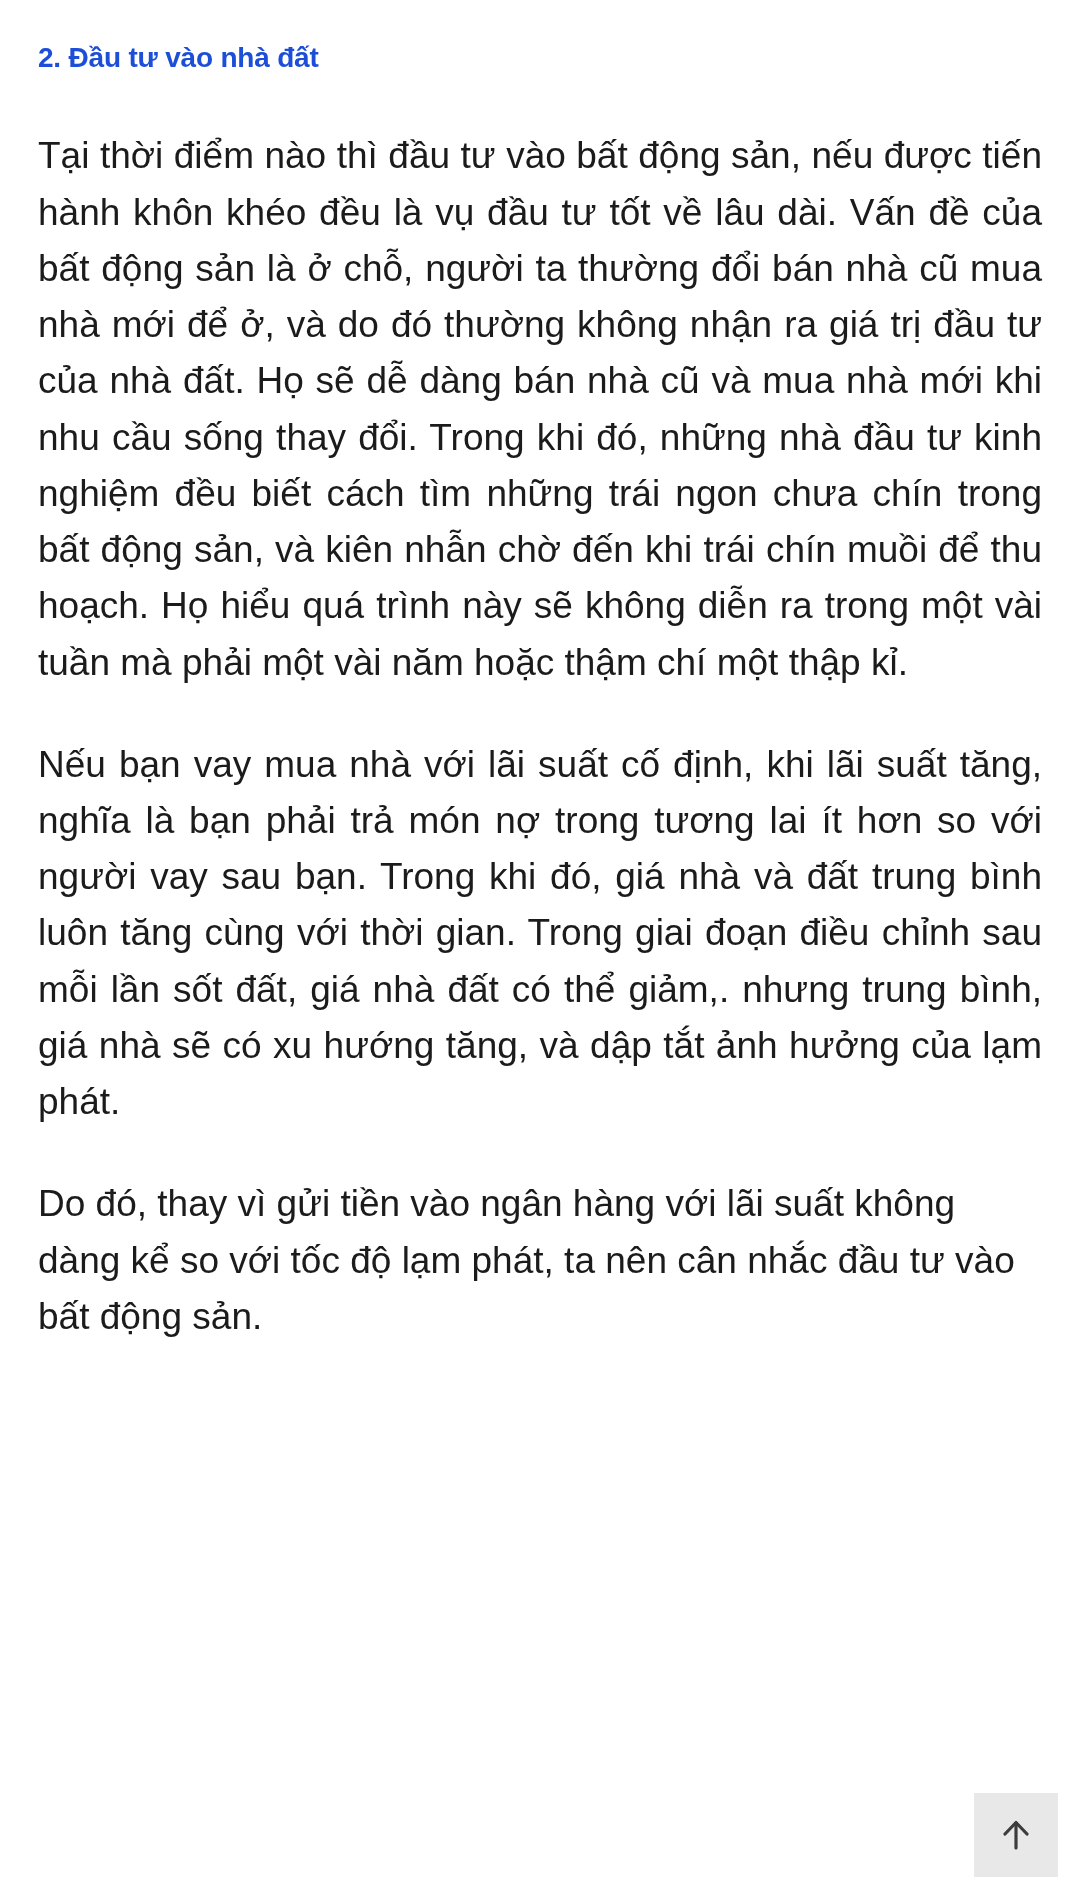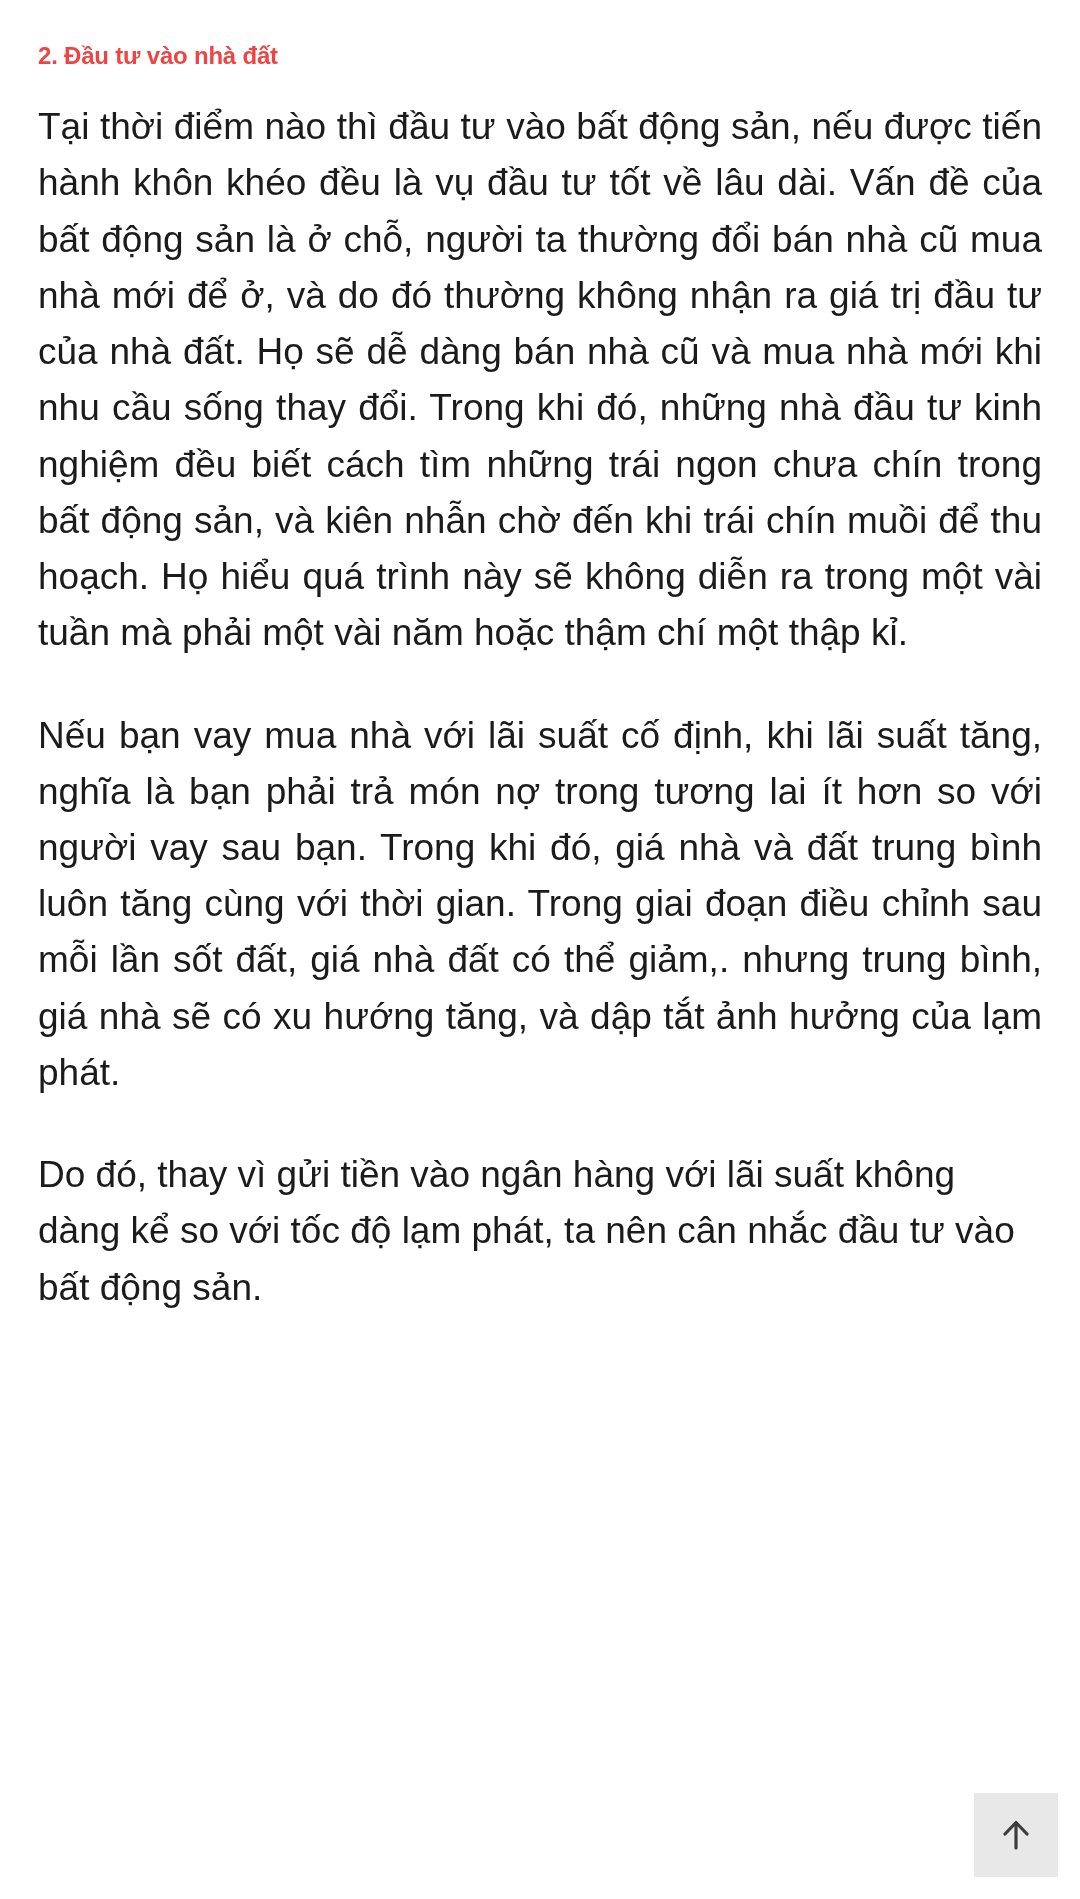--- a/index.html
+++ b/index.html
@@ -17,38 +17,38 @@
     overflow-x: hidden;
   }
   .page {
     box-sizing: border-box;
     width: 1080px;
     min-height: 1899px;
     padding: 30px 38px 40px 38px;
     position: relative;
   }
   .article-heading {
-    font-size: 24px;
+    font-size: 28px;
     font-weight: bold;
     line-height: 1.3;
     margin: 10px 0 0 0;
     letter-spacing: -0.2px;
-    color: #ef4444;
+    color: #1d4ed8;
   }
   .para {
     font-size: 37px;
     line-height: 1.52;
     text-align: justify;
     text-justify: inter-word;
     margin: 46px 0 0 0;
     color: #1b1b1b;
     hyphens: none;
   }
   .para.first {
-    margin-top: 28px;
+    margin-top: 52px;
   }
   .para:last-of-type {
     text-align: left;
   }
   
   .scroll-top {
     position: absolute;
     right: 22px;
     bottom: 22px;
     width: 84px;

